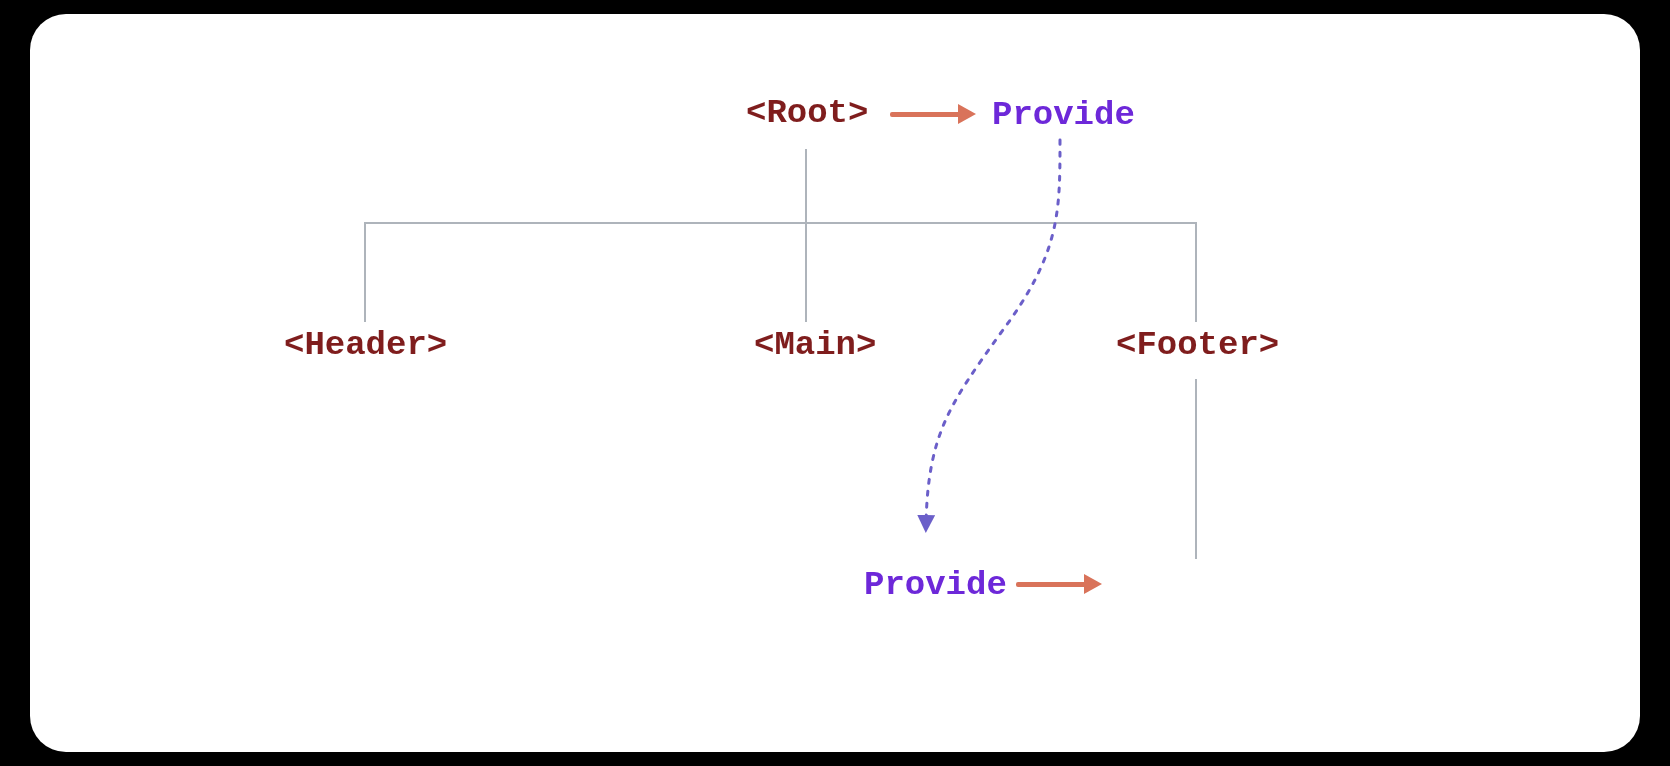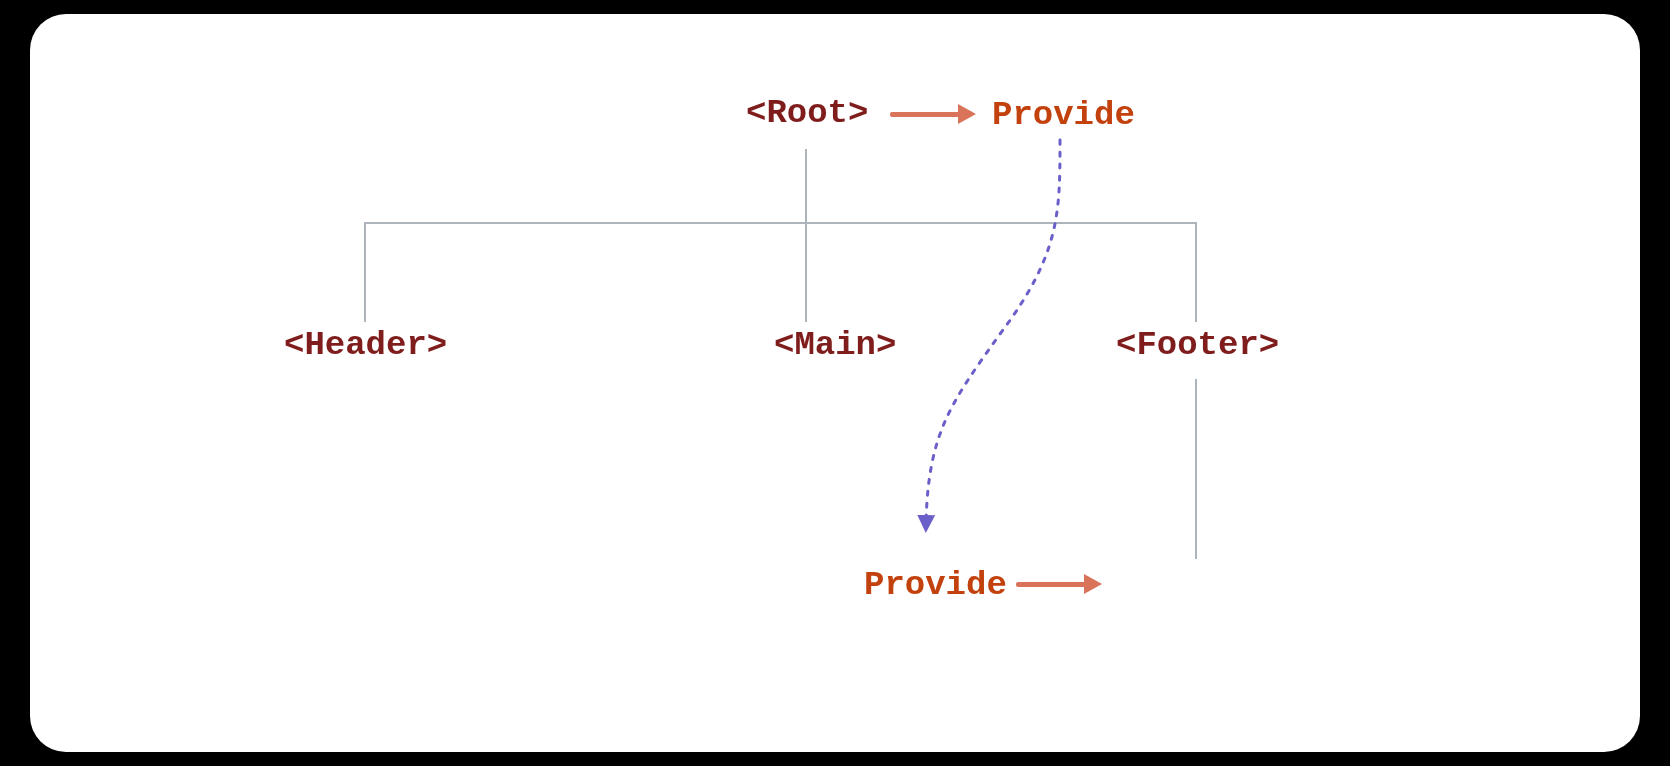--- a/index.html
+++ b/index.html
@@ -20,21 +20,21 @@
     border-radius: 36px;
     box-shadow: 0 2px 8px rgba(0,0,0,.4);
   }
   .node {
     position: absolute;
     font-size: 34px;
     font-weight: 600;
     white-space: nowrap;
   }
   .green { color: #7f1d1d; }
-  .coral { color: #c2410c; }
+  .coral { color: #6d28d9; }
   .line {
     position: absolute;
     background: #aeb4bb;
   }
   .arrow-shaft {
     position: absolute;
     background: #d9735a;
     height: 5px;
     border-radius: 2px;
   }
@@ -68,21 +68,21 @@
   <div class="line" style="left:1165px; top:365px; width:2px; height:180px;"></div>
 
   <div class="node green" style="left:716px; top:80px;">&lt;Root&gt;</div>
 
   <div class="node coral" style="left:962px; top:82px;">Provide</div>
 
   <div class="arrow-shaft" style="left:860px; top:98px; width:70px;"></div>
   <div class="arrow-head right" style="left:928px; top:90px;"></div>
 
   <div class="node green" style="left:254px; top:312px;text-align:center;">&lt;Header&gt;</div>
-  <div class="node green" style="left:744px; top:312px;">&lt;Main&gt;</div>
+  <div class="node green" style="left:724px; top:312px;">&lt;Main&gt;</div>
   <div class="node green" style="left:1086px; top:312px;">&lt;Footer&gt;</div>
 
   <div class="node coral" style="left:834px; top:552px;">Provide</div>
 
   <div class="arrow-shaft" style="left:986px; top:568px; width:70px;"></div>
   <div class="arrow-head right" style="left:1054px; top:560px;"></div>
 
 
   <svg class="curve" width="400" height="450" style="left:780px; top:120px;">
     <defs>

